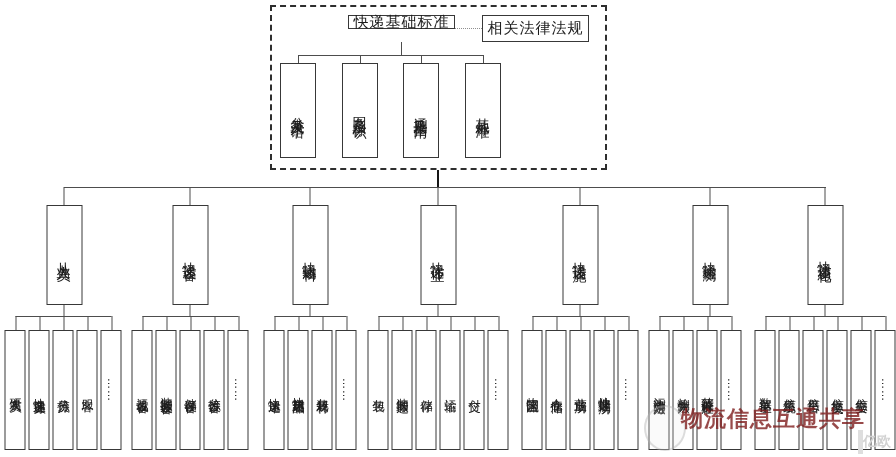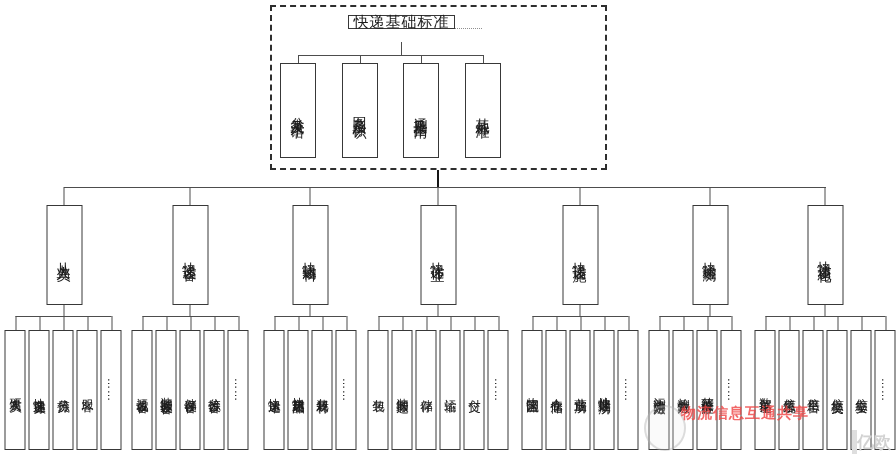--- a/index.html
+++ b/index.html
@@ -32,35 +32,36 @@
                 border-top:1px solid #4d4d4d;}
   .cell:first-child::before{left:50%;}
   .cell:last-child::before{right:50%;}
   .cell:only-child::before{display:none;}
   .cell::after{content:"";position:absolute;top:0;left:50%;height:14px;width:1px;background:#4d4d4d;}
   .cell .child{width:21px;height:120px;font-size:12.5px;letter-spacing:1px;padding:2px 0;}
   .cell .child.dots{text-orientation:mixed;font-size:11px;letter-spacing:1px;color:#2a2a2a;}
   
   .wm-circle{position:absolute;left:644px;top:405px;width:38px;height:42px;
              border:2px solid rgba(165,165,165,.35);border-radius:50%;background:rgba(230,230,230,.18);}
-  .wm-text{position:absolute;left:681px;top:404px;font-size:15px;color:#ef4444;opacity:.8;
+  .wm-text{position:absolute;left:681px;top:404px;font-size:22px;color:#7f1d1d;opacity:.8;
            white-space:nowrap;letter-spacing:1px;font-weight:bold;}
   .logo{position:absolute;right:5px;bottom:3px;display:flex;align-items:center;
-        color:#d2d2d2;font-size:17px;font-weight:bold;margin-left:44px;}
+        color:#d2d2d2;font-size:14px;font-weight:bold;margin-left:44px;}
   .logo-bar{width:5px;height:24px;background:#dedede;}
 </style>
 </head>
 <body>
 
 <div class="stage">
 
   <div class="dashed-rect" style="left:270px;top:5px;width:337px;height:165px"></div>
 
   <div class="hbox" style="left:348px;top:15px;width:107px;height:14px">快递基础标准</div>
   <div class="dotline" style="left:455px;top:28px;width:27px"></div>
+  <div class="hbox" style="left:482px;top:15px;width:107px;height:27px">相关法律法规</div>
 
   <div class="vline" style="left:401px;top:42px;height:13px"></div>
   <div class="hline" style="left:298px;top:55px;width:186px"></div>
   <div class="vline" style="left:298px;top:55px;height:8px"></div>
   <div class="vline" style="left:360px;top:55px;height:8px"></div>
   <div class="vline" style="left:421px;top:55px;height:8px"></div>
   <div class="vline" style="left:483px;top:55px;height:8px"></div>
 
   <div class="vbox topchild" style="left:298px;top:63px">分类及术语</div>
   <div class="vbox topchild" style="left:360px;top:63px">图形及标识</div>

